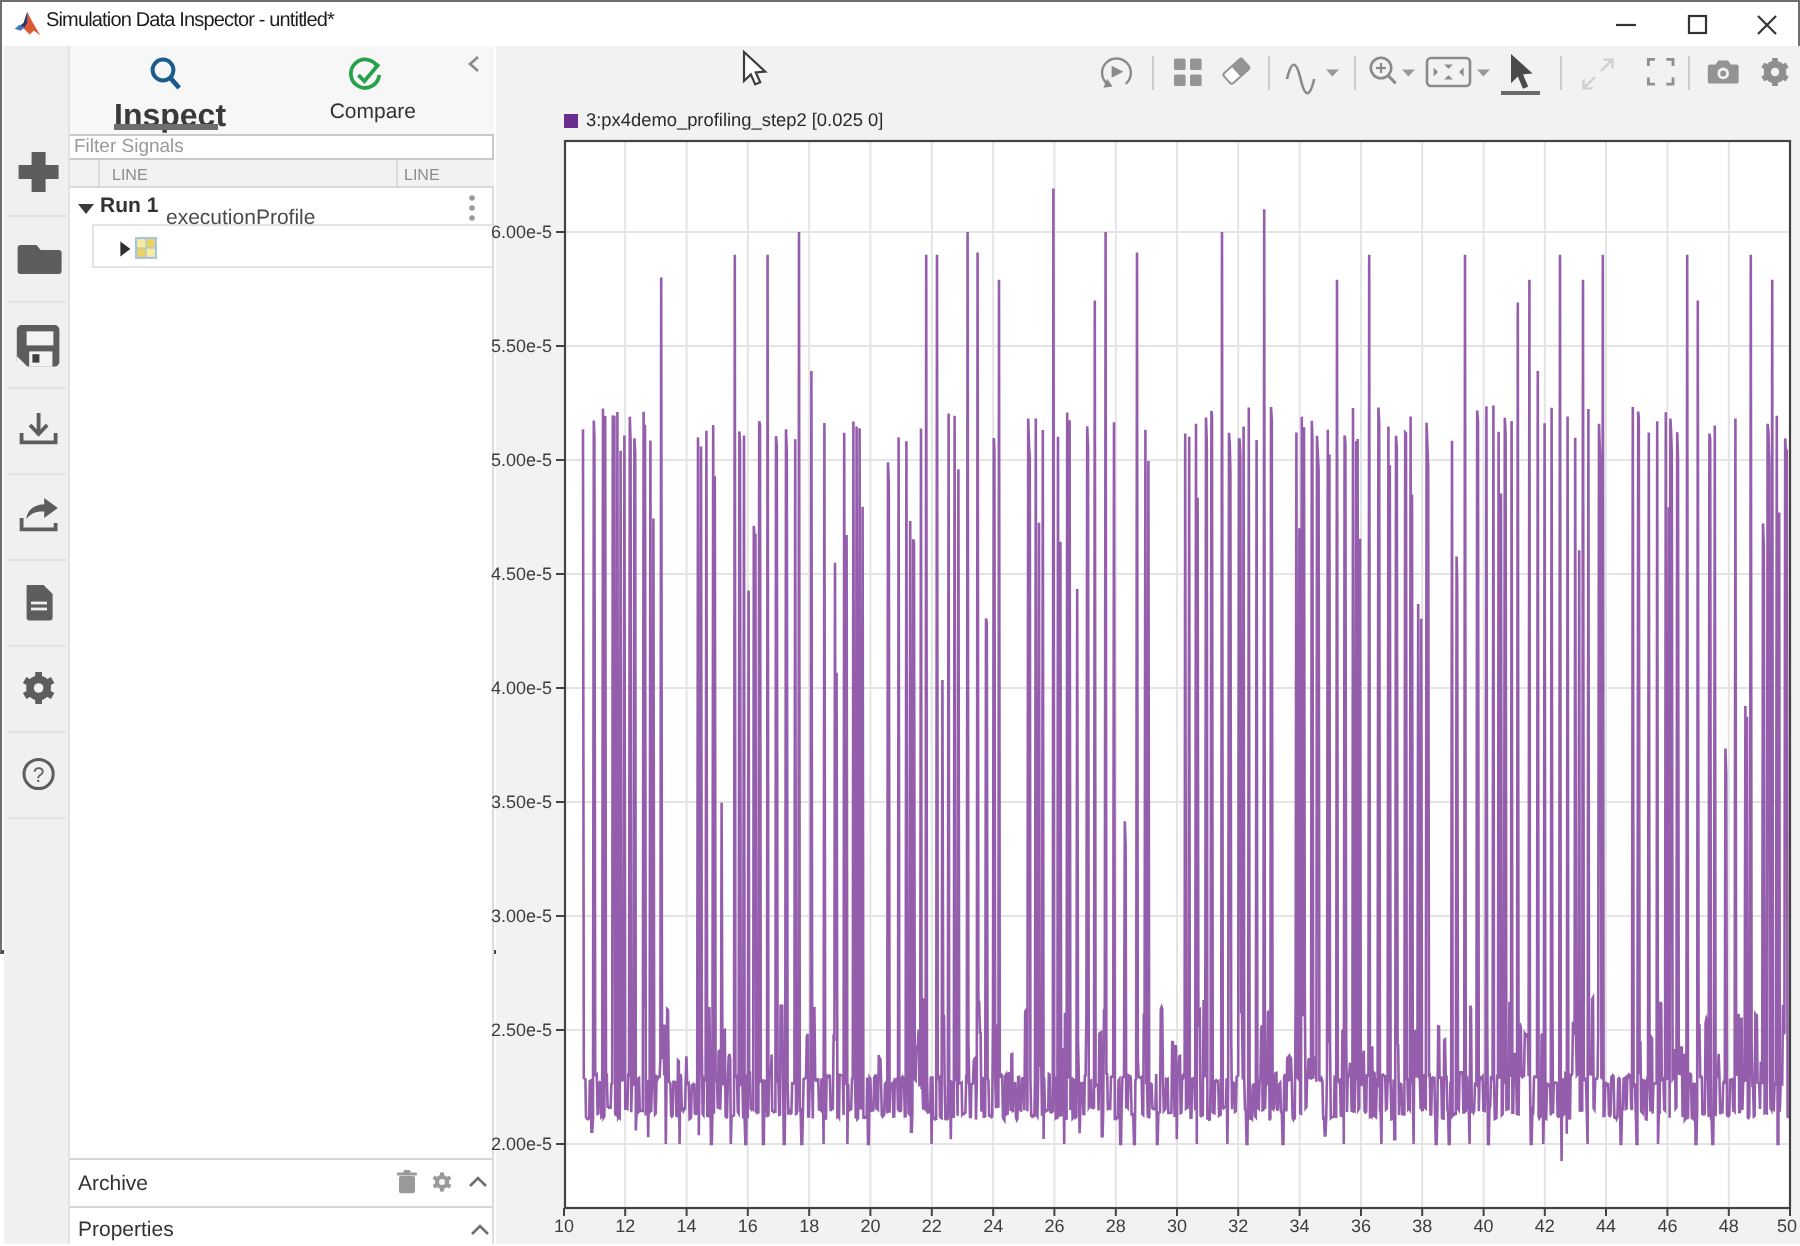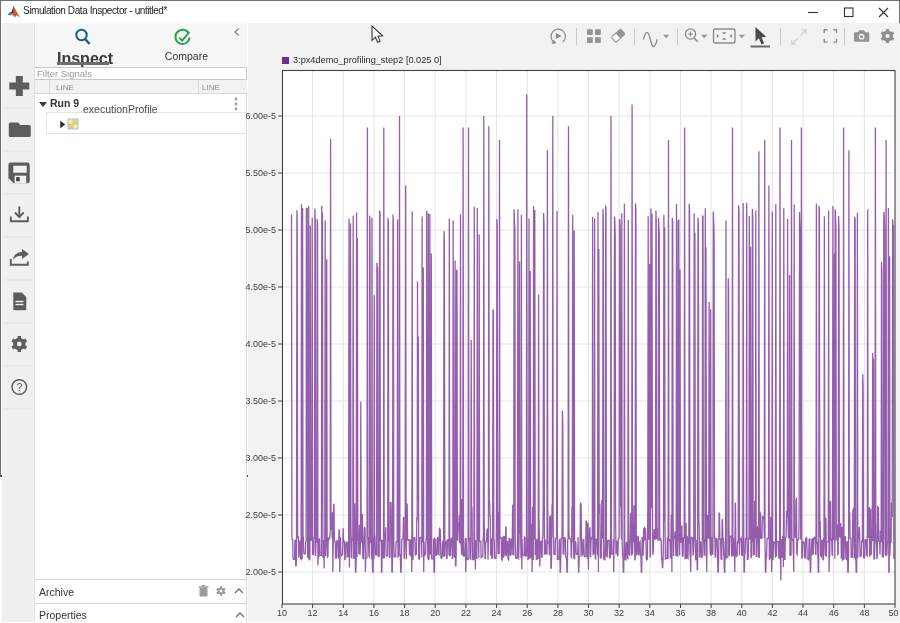--- a/index.html
+++ b/index.html
@@ -107,21 +107,21 @@
 
   <div class="abs" style="left:34px;top:79px;width:212px;height:14px;background:#f2f2f2;border-bottom:1px solid #dadada;"></div>
   <div class="abs" style="left:48px;top:79px;width:1px;height:14px;background:#dadada;"></div>
   <div class="abs" style="left:197px;top:79px;width:1px;height:14px;background:#dadada;"></div>
   <div class="abs" style="left:55px;top:82px;font-size:8px;color:#8c8c8c;">LINE</div>
   <div class="abs" style="left:201px;top:82px;font-size:8px;color:#8c8c8c;">LINE</div>
 
   <svg class="abs" style="left:37px;top:99px;" width="10" height="8" viewBox="0 0 10 8">
     <polygon points="1,2 9,2 5,7" fill="#3a3a3a"></polygon>
   </svg>
-  <div class="abs" style="left:49px;top:96px;font-size:10.5px;font-weight:bold;color:#333;">Run 9</div>
+  <div class="abs" style="left:49px;top:96px;font-size:10.5px;font-weight:bold;color:#333;">Run 1</div>
   <svg class="abs" style="left:232px;top:96px;" width="6" height="14" viewBox="0 0 6 14">
     <circle cx="3" cy="2" r="1.4" fill="#9a9a9a"></circle>
       <circle cx="3" cy="7" r="1.4" fill="#9a9a9a"></circle>
       <circle cx="3" cy="12" r="1.4" fill="#9a9a9a"></circle>
   </svg>
 
   <div class="abs" style="left:45px;top:92px;width:201px;height:20px;border-bottom:1px solid #e4e4e4;"></div>
   <div class="abs" style="left:45px;top:112px;width:201px;height:21px;border-bottom:1px solid #e4e4e4;border-left:1px solid #e4e4e4;"></div>
   <svg class="abs" style="left:58px;top:119px;" width="7" height="9" viewBox="0 0 7 9">
     <polygon points="1.2,0.8 6.2,4.5 1.2,8.2" fill="#2e2e2e"></polygon>

